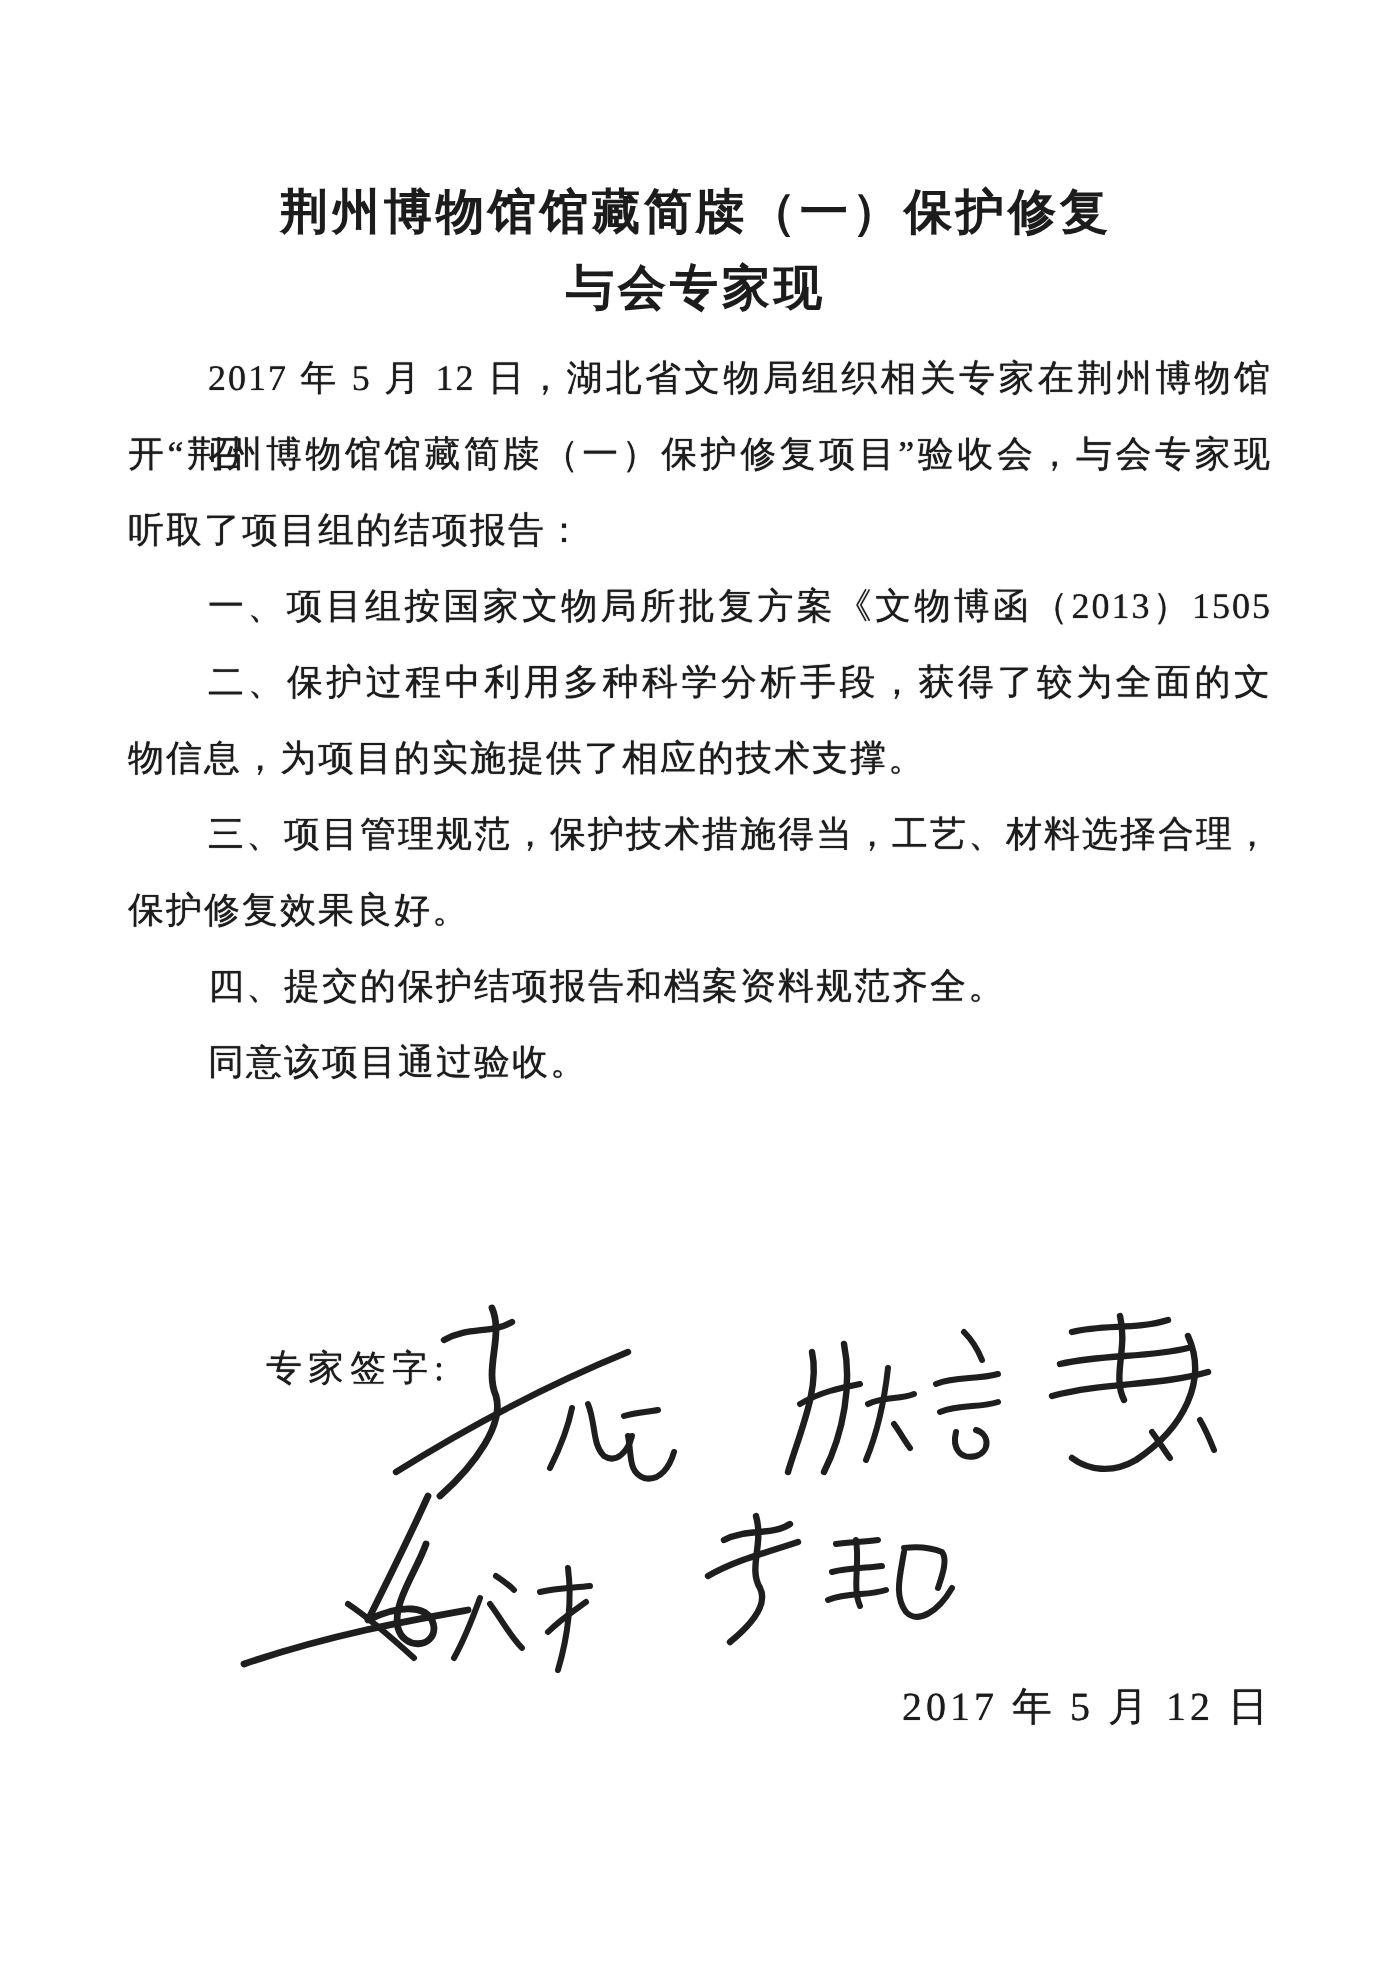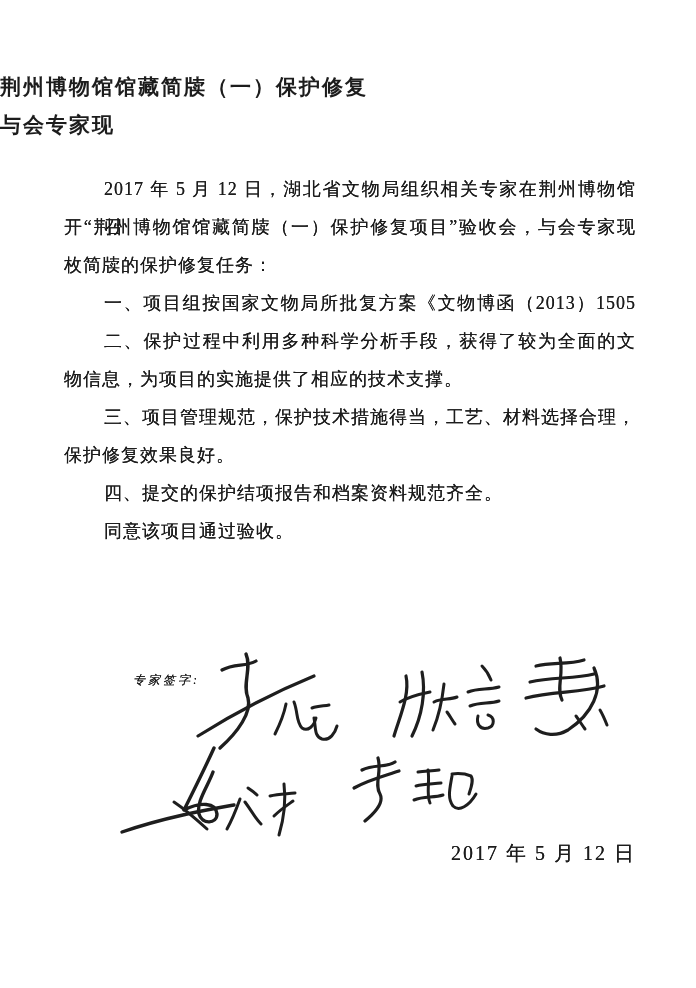--- a/index.html
+++ b/index.html
@@ -7,25 +7,25 @@
     position:relative;
     width:696px;height:988px;
     margin:0 auto;
     background:#ffffff;
     overflow:hidden;
     font-family:"Liberation Serif", serif;
     color:#1c1c1c;
   }
   
   .title-block{
-    position:absolute;top:68px;left:0;width:100%;
-    text-align:left;
+    position:absolute;top:88px;left:0;width:100%;
+    text-align:center;
     font-family:"Liberation Sans", sans-serif;
     font-weight:bold;
-    font-size:21px;
+    font-size:24px;
     letter-spacing:2px;
     line-height:38px;
   }
   
   .body-block{
     position:absolute;top:170px;left:64px;width:572px;
   }
   .line{
     height:38px;line-height:38px;
     font-size:18px;
@@ -37,23 +37,22 @@
     white-space:normal;
     text-align:justify;
     text-align-last:justify;
     text-justify:inter-character;
   }
   .line.indent{padding-left:40px;}
   .line.just.indent{padding-left:40px;}
   
   .sig-label{
     position:absolute;left:133px;top:672px;
-    font-size:12px;letter-spacing:3px;
+    font-size:18px;letter-spacing:3px;
     text-shadow:0 0 .5px currentColor;
-    font-style:italic;
   }
   .sig{position:absolute;}
   .sig svg{display:block;width:100%;height:100%;}
   .sig path{fill:none;stroke:#1e1e1e;stroke-linecap:round;stroke-linejoin:round;}
   
   .date-line{
     position:absolute;top:840px;left:0;width:636px;
     text-align:right;
     font-size:20px;letter-spacing:2px;
     text-shadow:0 0 .4px currentColor;
@@ -65,21 +64,21 @@
 <div class="page">
 
   <div class="title-block">
     <div>荆州博物馆馆藏简牍（一）保护修复</div>
     <div>与会专家现</div>
   </div>
 
   <div class="body-block" id="body-lines">
       <div class="line indent just">2017 年 5 月 12 日，湖北省文物局组织相关专家在荆州博物馆召</div>
       <div class="line just">开“荆州博物馆馆藏简牍（一）保护修复项目”验收会，与会专家现</div>
-      <div class="line">枚简牍的保护修复任务：</div>
+      <div class="line">听取了项目组的结项报告：</div>
       <div class="line indent just">一、项目组按国家文物局所批复方案《文物博函（2013）1505</div>
       <div class="line indent just">二、保护过程中利用多种科学分析手段，获得了较为全面的文</div>
       <div class="line">物信息，为项目的实施提供了相应的技术支撑。</div>
       <div class="line indent just">三、项目管理规范，保护技术措施得当，工艺、材料选择合理，</div>
       <div class="line">保护修复效果良好。</div>
       <div class="line indent">四、提交的保护结项报告和档案资料规范齐全。</div>
       <div class="line indent">同意该项目通过验收。</div>
     </div>
 
   <div class="sig-label">专家签字:</div>

